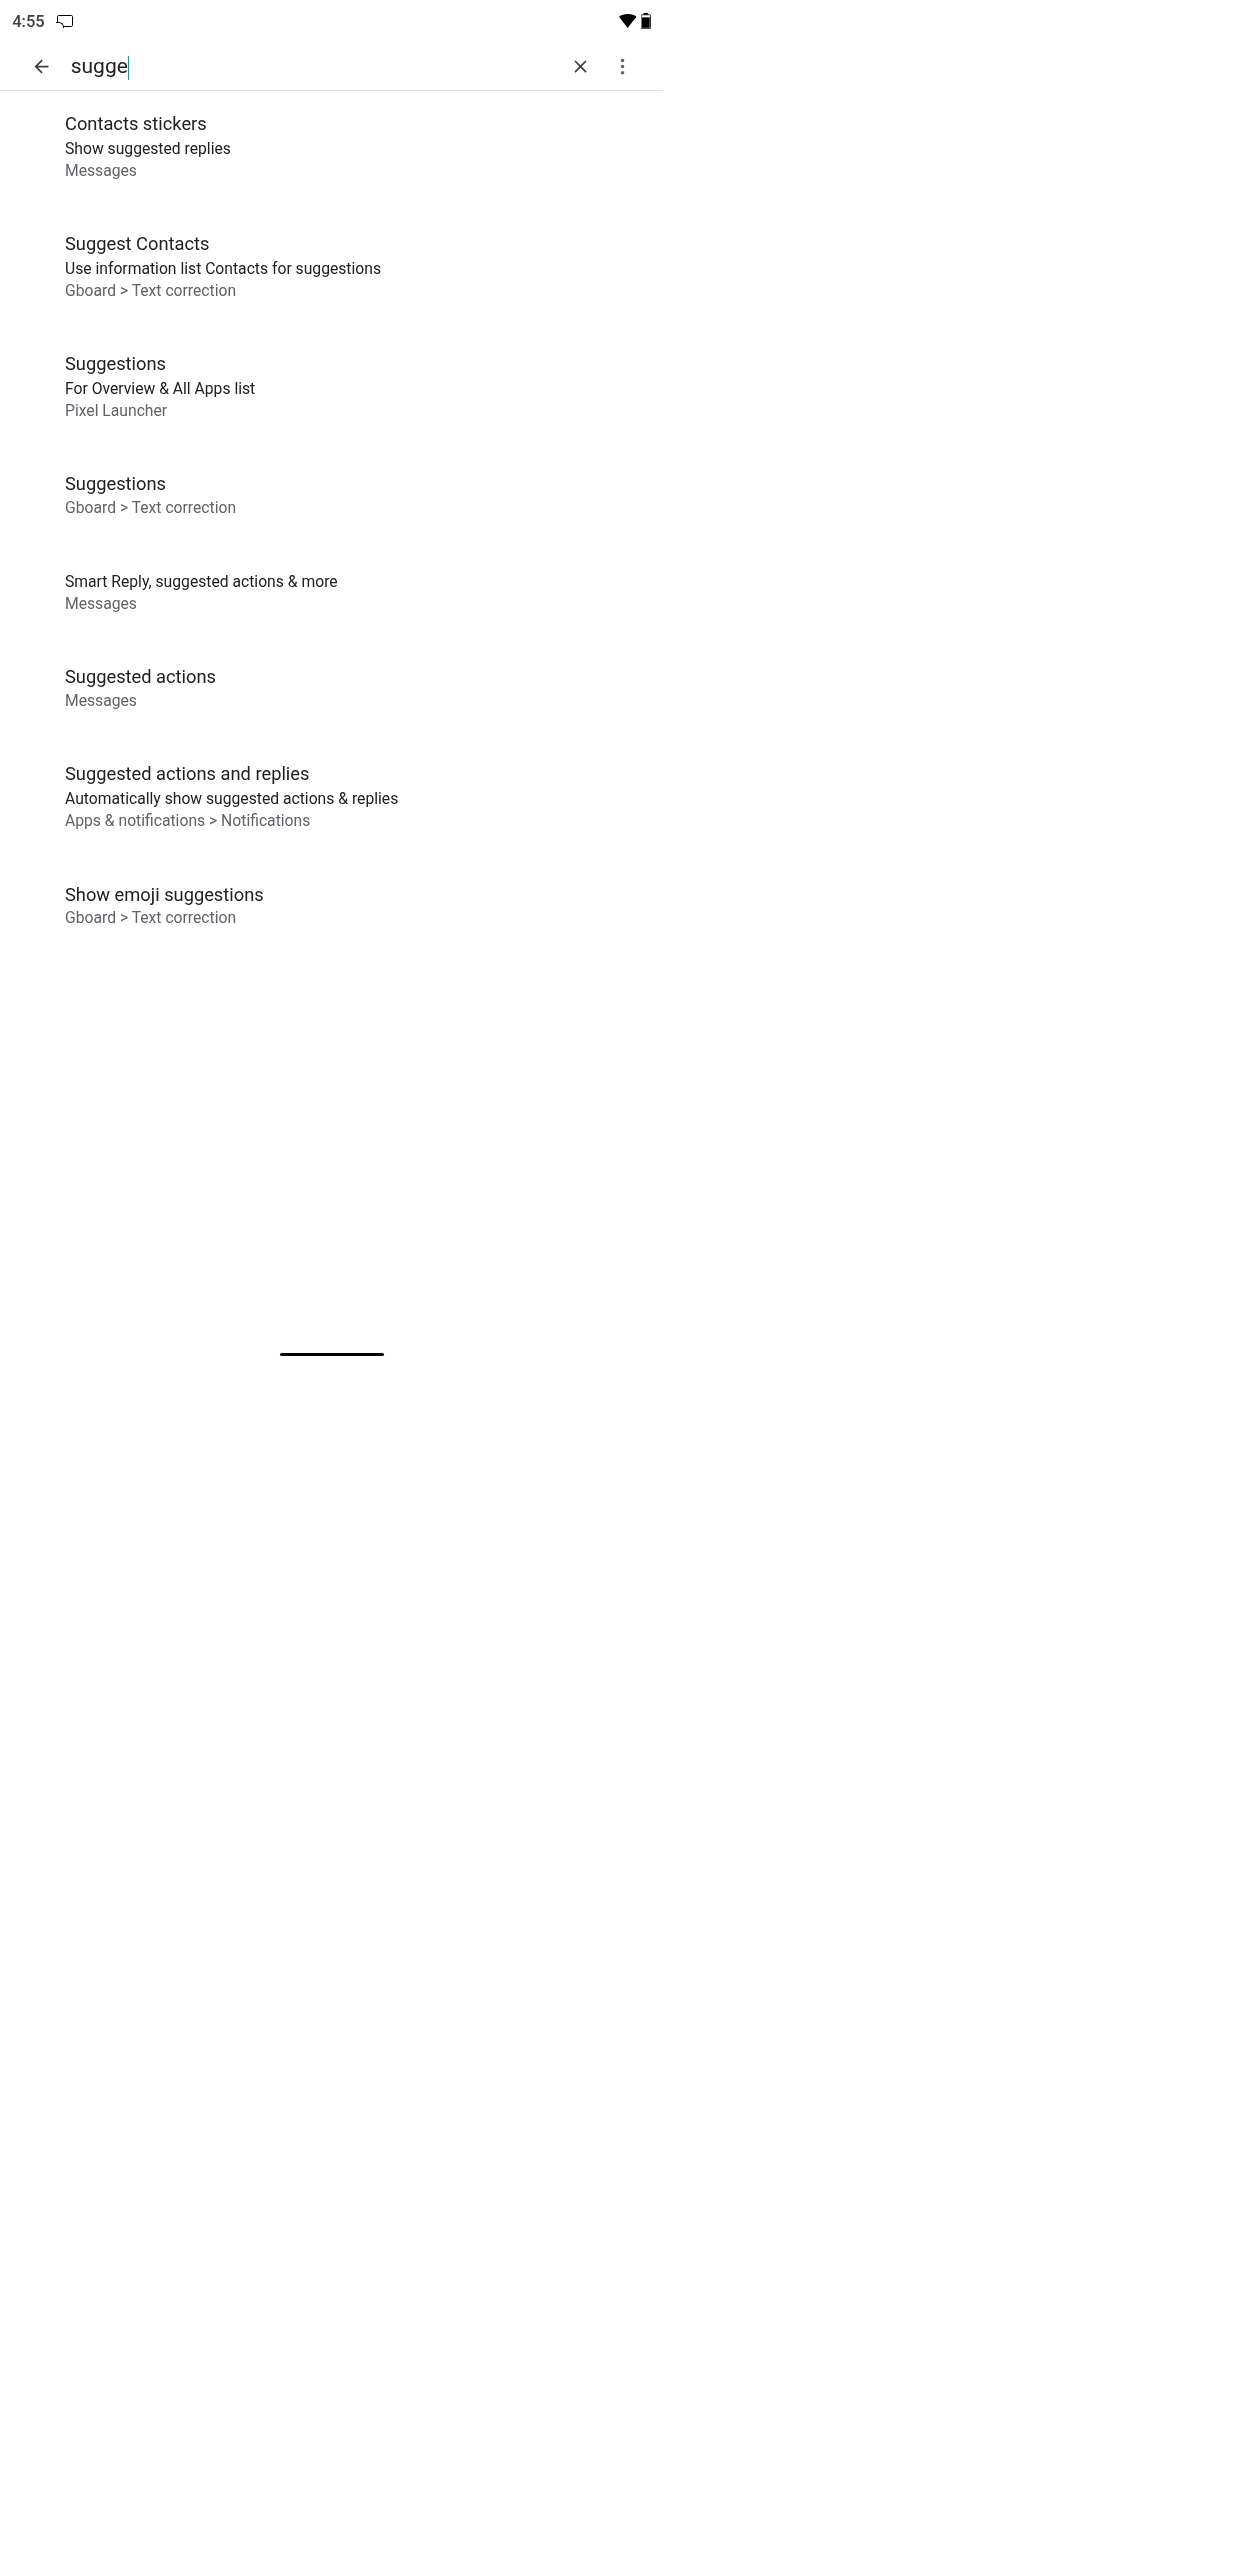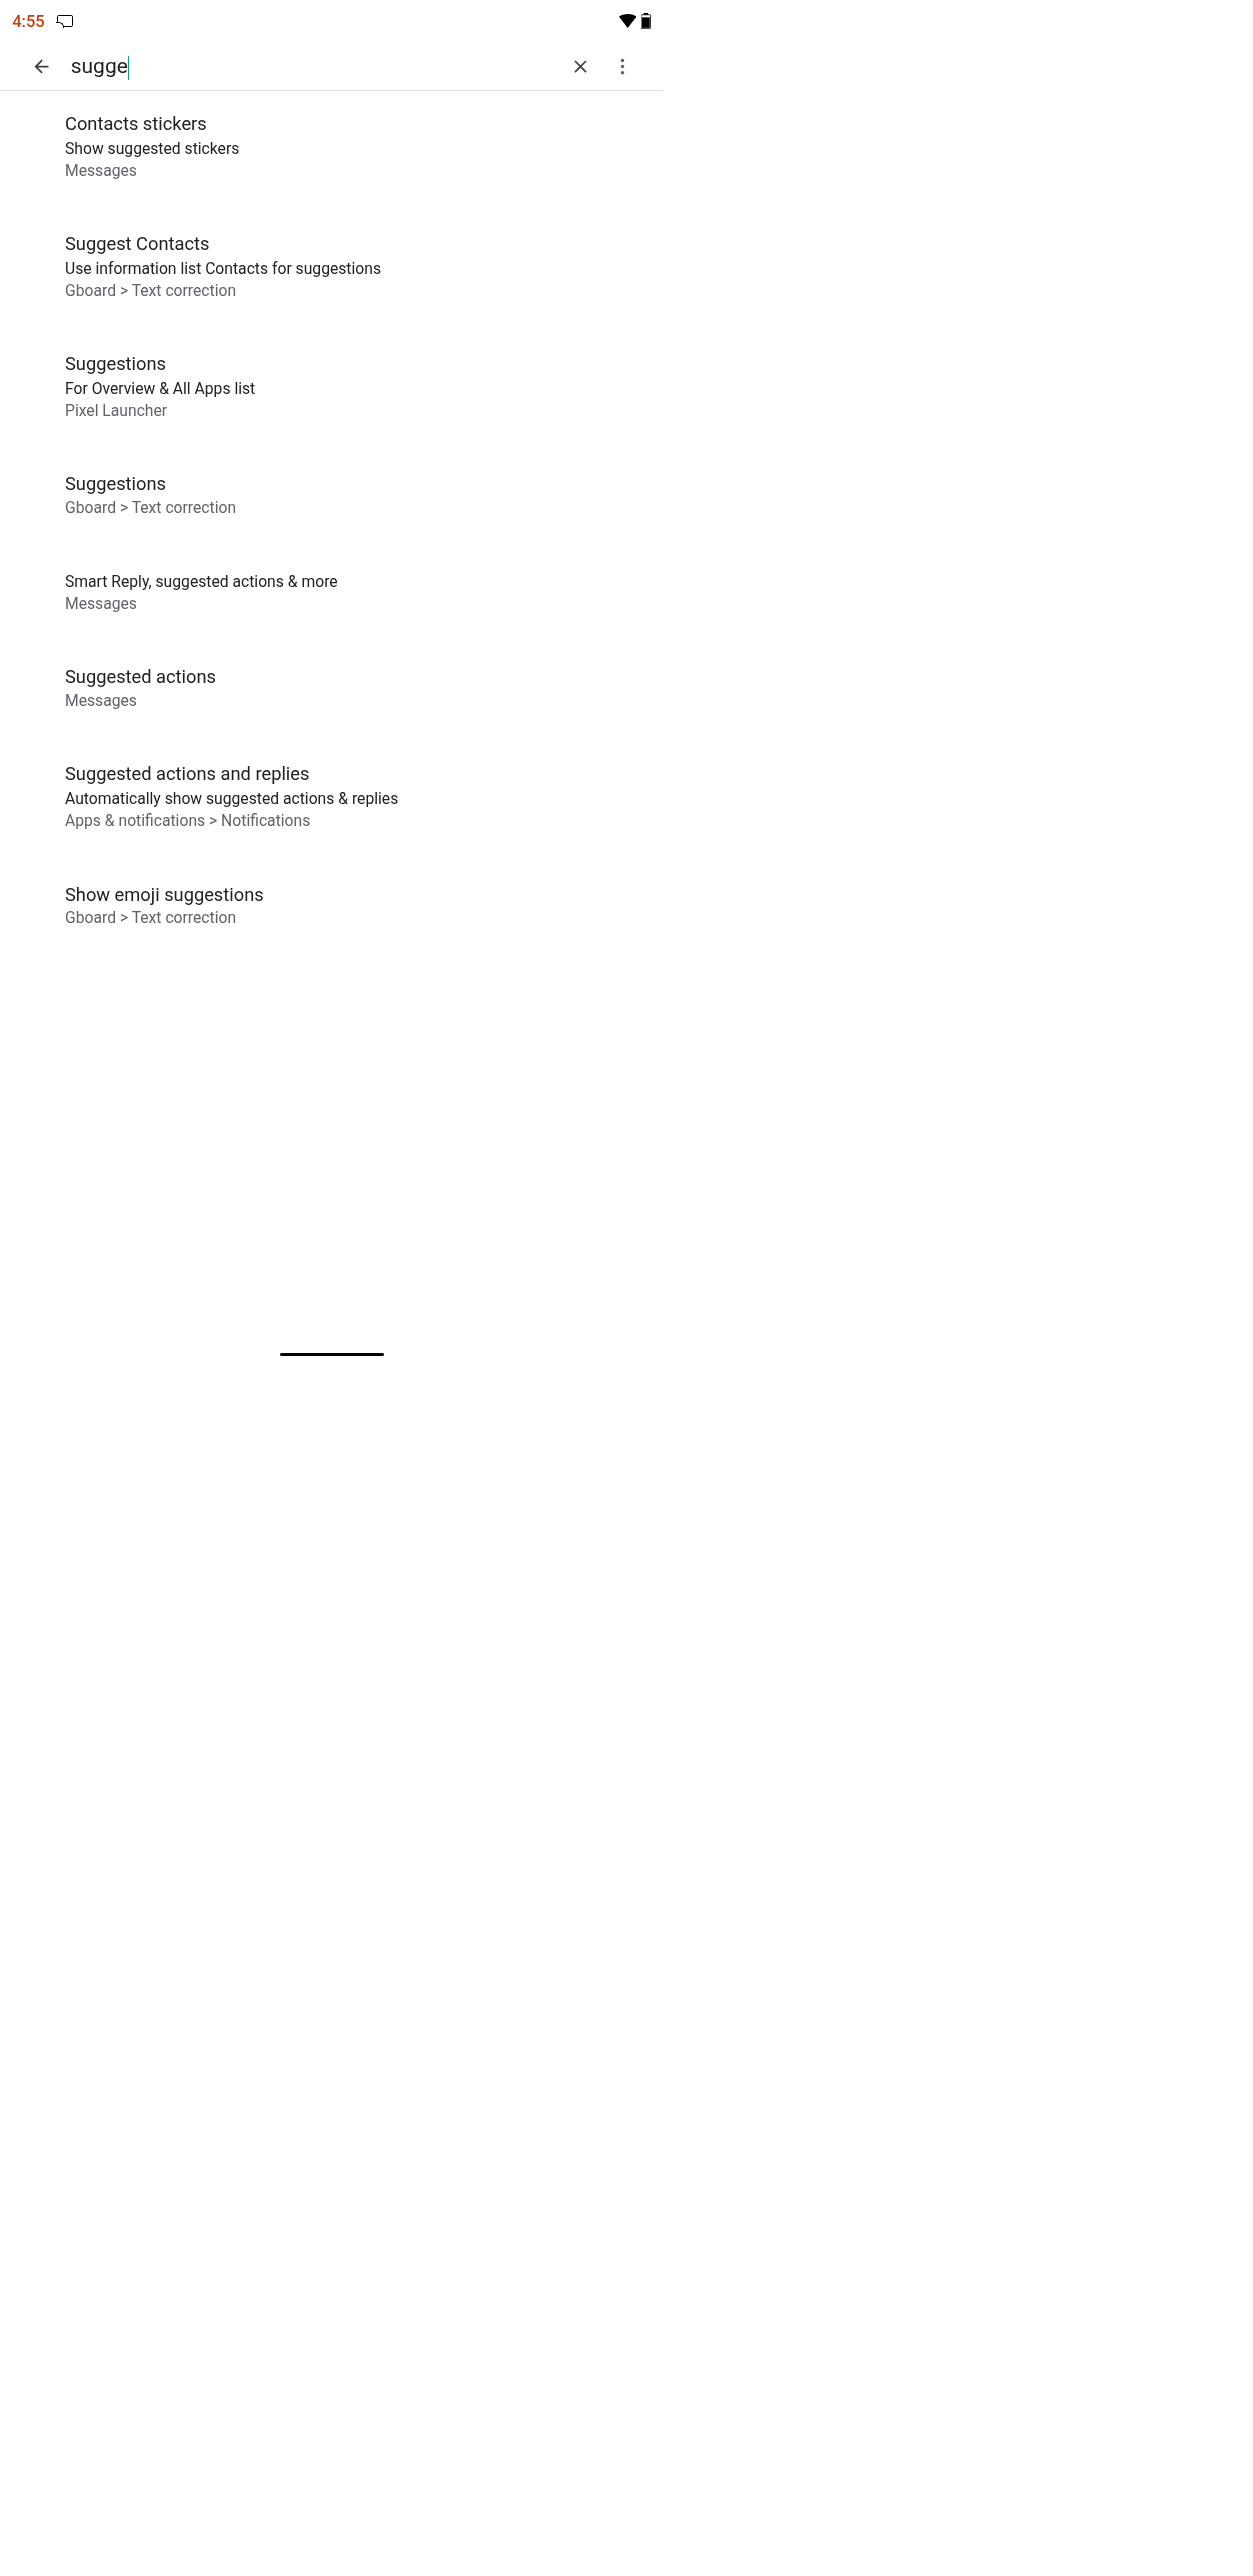--- a/index.html
+++ b/index.html
@@ -17,21 +17,21 @@
     }
     
     .status-bar {
       height: 42px;
       display: flex;
       align-items: center;
       justify-content: space-between;
       padding: 0 12.2px;
       font-size: 16.5px;
       font-weight: 500;
-      color: #c2410c;
+      color: #404040;
     }
     .status-left {
       display: flex;
       align-items: center;
       gap: 12.2px;
     }
     .status-right {
       display: flex;
       align-items: center;
       gap: 5.2px;
@@ -181,21 +181,21 @@
         <circle cx="12" cy="5" r="2" fill="#5f6368"></circle>
         <circle cx="12" cy="12" r="2" fill="#5f6368"></circle>
         <circle cx="12" cy="19" r="2" fill="#5f6368"></circle>
       </svg>
   </button>
 </div>
 
 <div class="results">
   <div class="result-item">
     <div class="result-title">Contacts stickers</div>
-    <div class="result-subtitle">Show suggested stickers</div>
+    <div class="result-subtitle">Show suggested replies</div>
     <div class="result-path">Messages</div>
   </div>
   <div class="result-item">
     <div class="result-title">Suggest Contacts</div>
     <div class="result-subtitle">Use information list Contacts for suggestions</div>
     <div class="result-path">Gboard &gt; Text correction</div>
   </div>
   <div class="result-item">
     <div class="result-title">Suggestions</div>
     <div class="result-subtitle">For Overview &amp; All Apps list</div>

